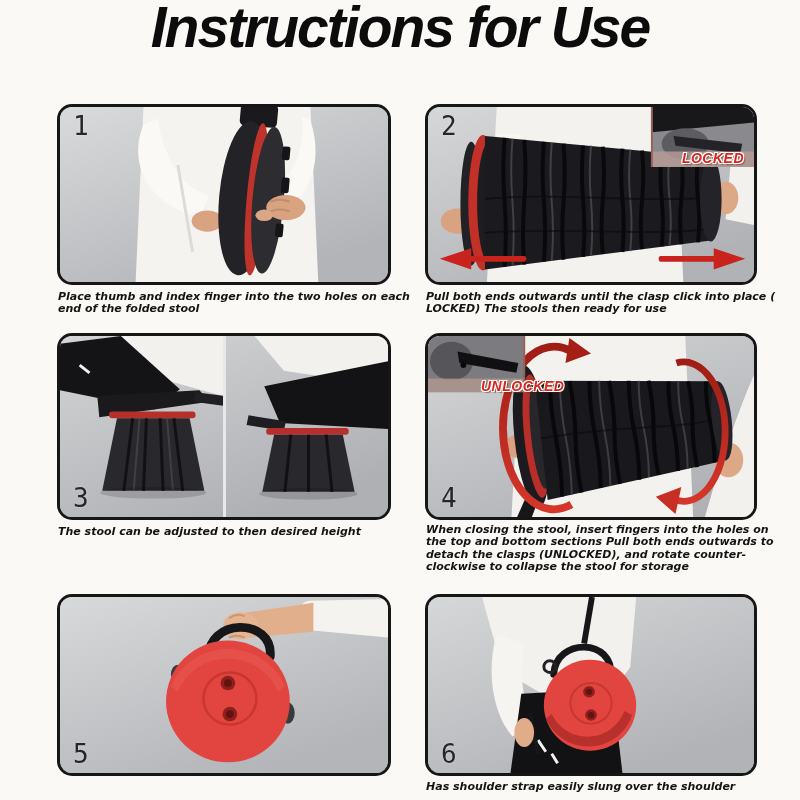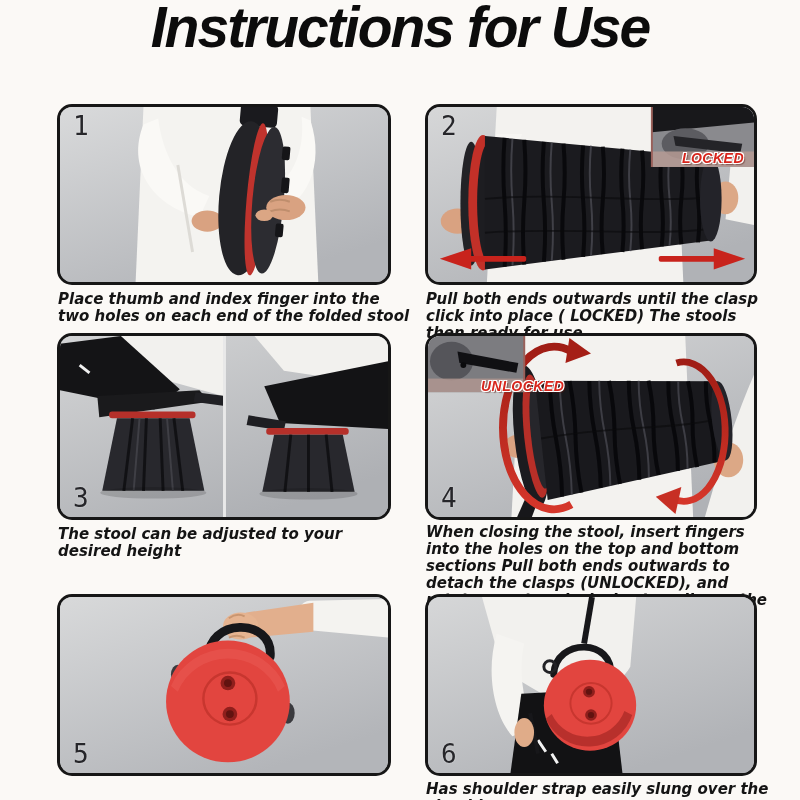--- a/index.html
+++ b/index.html
@@ -15,21 +15,21 @@
     overflow:hidden;background:#c6c8ca;
   }
   .panel svg{display:block;width:100%;height:100%;}
   .stepnum{
     position:absolute;font-family:"DejaVu Sans Mono",monospace;
     font-size:26px;color:#26262a;line-height:1;text-shadow:0 0 2px rgba(255,255,255,.5);
   }
   .num-tl{top:6px;left:13px;}
   .num-bl{bottom:6px;left:13px;}
   .caption{
-    position:absolute;font-style:italic;font-weight:bold;font-size:15px;line-height:1.13;
+    position:absolute;font-style:italic;font-weight:bold;font-size:11px;line-height:1.13;
     color:#141414;letter-spacing:0px;
   }
   .badge{
     position:absolute;font-family:"Liberation Sans",sans-serif;font-weight:800;font-style:italic;
     font-size:14px;color:#d8261d;letter-spacing:.5px;
     text-shadow:-1px -1px 0 #fff,1px -1px 0 #fff,-1px 1px 0 #fff,1px 1px 0 #fff,2px 2px 1px rgba(90,20,10,.45);
     margin-left:48px;
   }
   .p1{left:57px;top:104px;width:334px;height:181px;}
   .p2{left:425px;top:104px;width:332px;height:181px;}
@@ -181,21 +181,21 @@
       <polygon points="218,102 288,102 300,161 206,161" fill="#28282d"></polygon>
       <g stroke="#0e0e10" stroke-width="3" fill="none" opacity="0.85">
         <path d="M235,102 L229,161"></path>
           <path d="M253,102 L253,161"></path>
           <path d="M271,102 L277,161"></path>
       </g>
       <ellipse cx="253" cy="163" rx="50" ry="6" fill="#000000" opacity="0.15"></ellipse>
     </svg>
     <span class="stepnum num-bl">3</span>
   </div>
-  <div class="caption c3">The stool can be adjusted to your desired height</div>
+  <div class="caption c3">The stool can be adjusted to then desired height</div>
 
   <div class="panel p4">
     <svg viewBox="0 0 332 187" preserveAspectRatio="none">
       <defs>
         <linearGradient id="g4" x1="0" y1="0" x2="0.6" y2="1">
           <stop offset="0" stop-color="#d6d7d8"></stop>
             <stop offset="1" stop-color="#b0b2b6"></stop>
         </linearGradient>
         <linearGradient id="redArc" x1="0" y1="0" x2="0" y2="1">
           <stop offset="0" stop-color="#a01d15"></stop>

